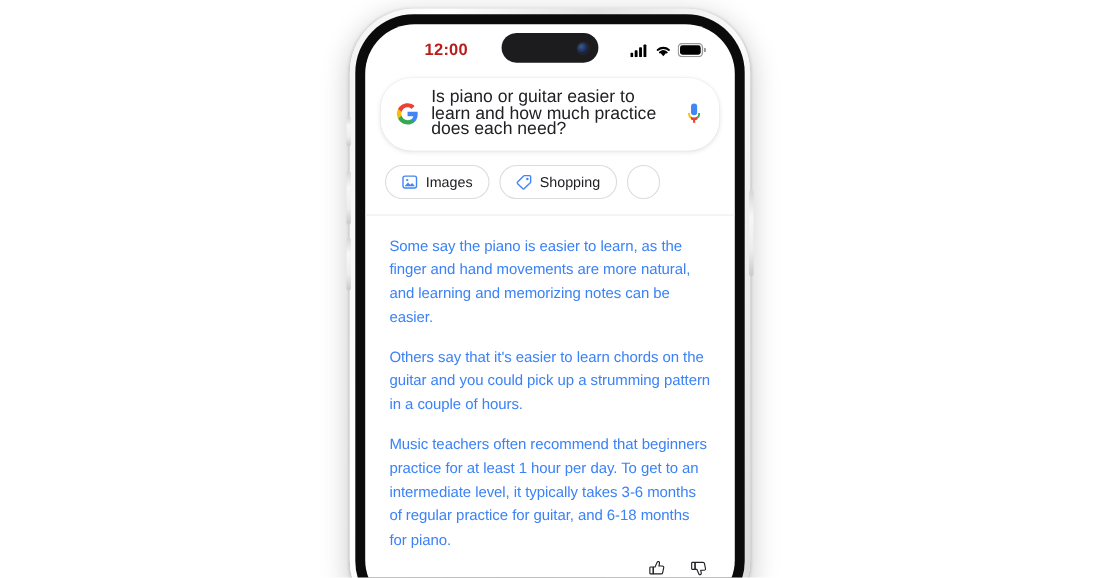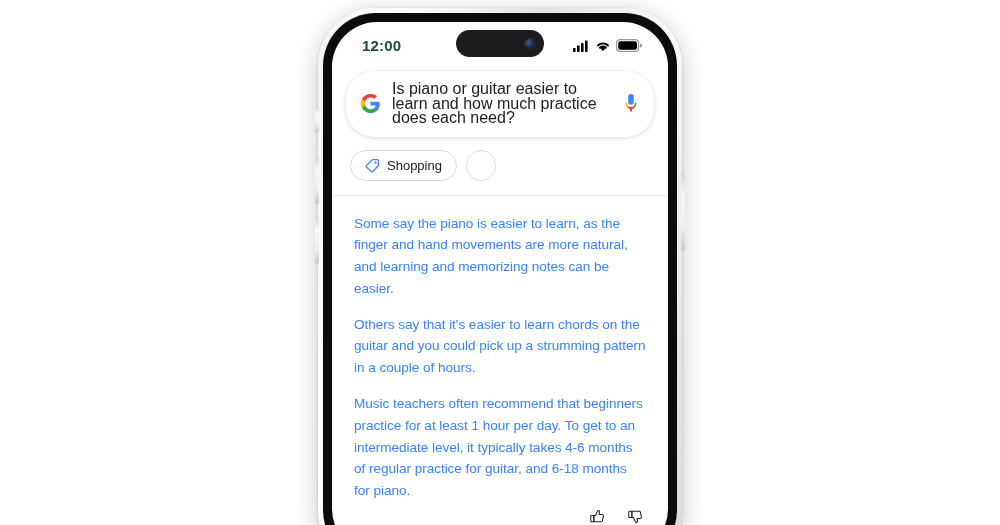--- a/index.html
+++ b/index.html
@@ -64,23 +64,24 @@
     position: relative;
     height: 44px;
     display: flex;
     align-items: center;
     justify-content: space-between;
     padding: 0 26px 0 30px;
   }
   #status-time {
     font-size: 15px;
     font-weight: bold;
-    color: #14532d;
+    color: #b91c1c;
     letter-spacing: 0.2px;
     padding-top: 3px;
+    margin-left: 24px;
   }
   #dynamic-island {
     position: absolute;
     left: 50%;
     top: 8px;
     transform: translateX(-50%);
     width: 88px;
     height: 27px;
     border-radius: 16px;
     background: #1c1c1e;
@@ -241,20 +242,30 @@
               <path d="M4.6 13.2 v1.6 a7.4 7.4 0 0 0 3.6 6.3 l0-3.4 a4.6 4.6 0 0 1-1.3-2.9 v-1.6 z" fill="#FBBC05"></path>
               <path d="M19.4 13.2 v1.6 a7.4 7.4 0 0 1-3.6 6.3 l0-3.4 a4.6 4.6 0 0 0 1.3-2.9 v-1.6 z" fill="#34A853"></path>
               <path d="M8.2 17.7 a7.3 7.3 0 0 0 7.6 0 l0 3.5 a7.4 7.4 0 0 1-2.4 0.8 v3.2 h-2.8 v-3.2 a7.4 7.4 0 0 1-2.4-0.8 z" fill="#EA4335"></path>
             </svg>
           </span>
         </div>
       </div>
 
       <div id="filter-chips">
 
+        <div class="chip">
+          <span>
+            <svg width="15" height="15" viewBox="0 0 20 20">
+              <rect x="1.8" y="2.8" width="16.4" height="14.4" rx="2.4" fill="none" stroke="#4285F4" stroke-width="1.7"></rect>
+              <circle cx="7" cy="7.6" r="1.4" fill="#4285F4"></circle>
+              <path d="M3.6 15 l4.3-4.6 2.8 3 2.2-2.1 3.5 3.7 z" fill="#4285F4"></path>
+            </svg>
+          </span>
+          <span class="chip-label">Images</span>
+        </div>
 
 
         <div class="chip">
           <span>
             <svg width="15" height="15" viewBox="0 0 20 20">
               <path d="M10.4 2.2 H16.4 a1.5 1.5 0 0 1 1.5 1.5 V9.7 a1.5 1.5 0 0 1-0.45 1.06 l-7.2 7.2 a1.5 1.5 0 0 1-2.12 0 L2.1 12 a1.5 1.5 0 0 1 0-2.12 l7.2-7.2 a1.5 1.5 0 0 1 1.1-0.48 z" fill="none" stroke="#4285F4" stroke-width="1.7" stroke-linejoin="round"></path>
               <circle cx="13.9" cy="6.2" r="1.5" fill="#4285F4"></circle>
             </svg>
           </span>
           <span class="chip-label">Shopping</span>
@@ -264,21 +275,21 @@
           
           
         </div>
       </div>
 
       <div id="content-divider"></div>
 
       <div id="answer-content">
         <p class="answer-paragraph">Some say the piano is easier to learn, as the finger and hand movements are more natural, and learning and memorizing notes can be easier.</p>
         <p class="answer-paragraph">Others say that it's easier to learn chords on the guitar and you could pick up a strumming pattern in a couple of hours.</p>
-        <p class="answer-paragraph">Music teachers often recommend that beginners practice for at least 1 hour per day. To get to an intermediate level, it typically takes 4-6 months of regular practice for guitar, and 6-18 months for piano.</p>
+        <p class="answer-paragraph">Music teachers often recommend that beginners practice for at least 1 hour per day. To get to an intermediate level, it typically takes 3-6 months of regular practice for guitar, and 6-18 months for piano.</p>
       </div>
 
       <div id="feedback-row">
         <span>
           <svg width="17" height="17" viewBox="0 0 22 22">
             <path d="M6.3 9.6 h2.1 l2.4-5.4 a1.5 1.5 0 0 1 2.85 0.9 l-0.7 3.4 h4.1 a1.6 1.6 0 0 1 1.56 1.96 l-1.3 6.1 a1.6 1.6 0 0 1-1.56 1.26 H6.3 z" fill="none" stroke="#202124" stroke-width="1.35" stroke-linejoin="round"></path>
             <rect x="2.3" y="9.6" width="4" height="8.2" rx="0.9" fill="none" stroke="#202124" stroke-width="1.35"></rect>
           </svg>
         </span>
         <span>

